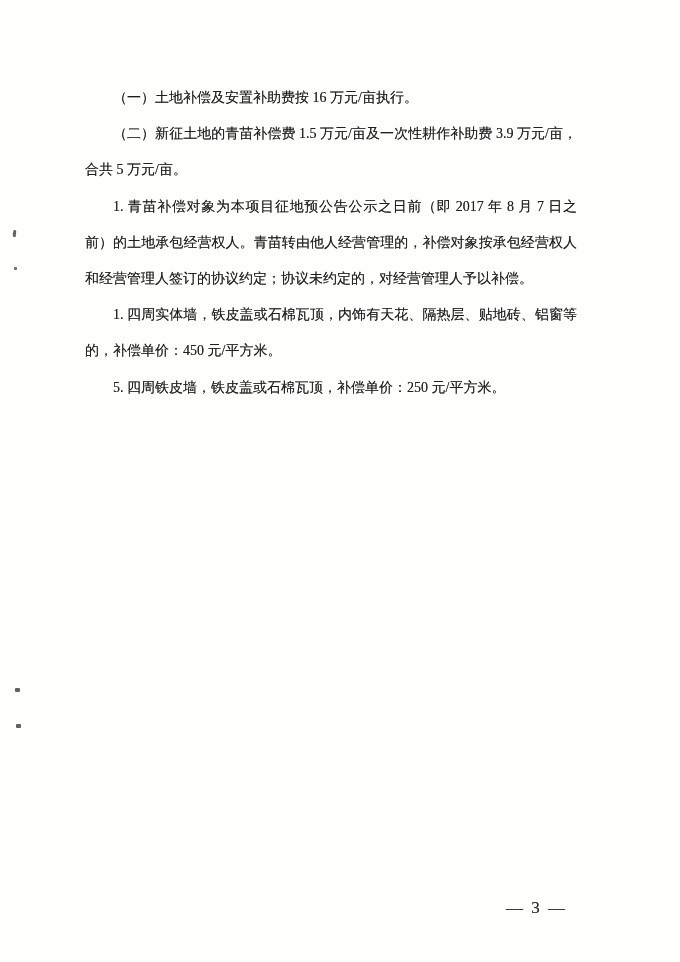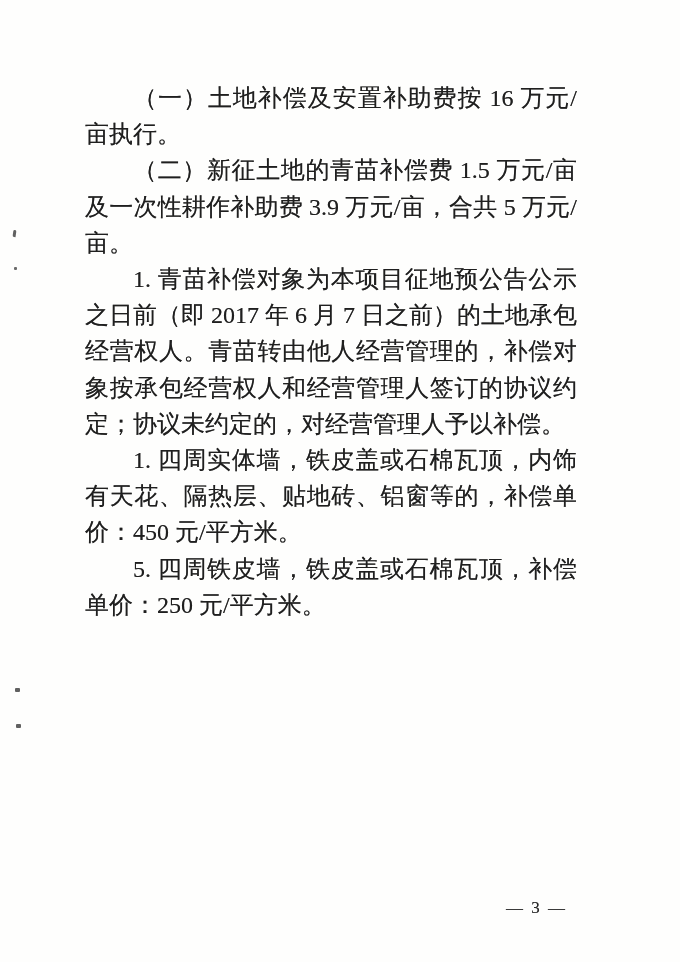--- a/index.html
+++ b/index.html
@@ -18,21 +18,21 @@
     position: absolute;
     inset: 0;
     background: #fefefd;
   }
   .doc-body {
     position: absolute;
     left: 85px;
     top: 80px;
     width: 492px;
     color: #1f1f1f;
-    font-size: 24px;
+    font-size: 14px;
     line-height: 36.2px;
     text-align: justify;
     text-justify: inter-character;
   }
   .para {
     text-indent: 2em;
     margin: 0;
     
     text-shadow: 0 0 0.45px rgba(40,40,40,0.65);
   }
@@ -70,21 +70,21 @@
   }
 </style>
 </head>
 <body>
 
 <div class="page">
 
   <div class="doc-body">
     <p class="para">（一）土地补偿及安置补助费按 16 万元/亩执行。</p>
     <p class="para">（二）新征土地的青苗补偿费 1.5 万元/亩及一次性耕作补助费 3.9 万元/亩，合共 5 万元/亩。</p>
-    <p class="para">1. 青苗补偿对象为本项目征地预公告公示之日前（即 2017 年 6 月 7 日之前）的土地承包经营权人。青苗转由他人经营管理的，补偿对象按承包经营权人和经营管理人签订的协议约定；协议未约定的，对经营管理人予以补偿。</p>
+    <p class="para">1. 青苗补偿对象为本项目征地预公告公示之日前（即 2017 年 8 月 7 日之前）的土地承包经营权人。青苗转由他人经营管理的，补偿对象按承包经营权人和经营管理人签订的协议约定；协议未约定的，对经营管理人予以补偿。</p>
     <p class="para">1. 四周实体墙，铁皮盖或石棉瓦顶，内饰有天花、隔热层、贴地砖、铝窗等的，补偿单价：450 元/平方米。</p>
     <p class="para">5. 四周铁皮墙，铁皮盖或石棉瓦顶，补偿单价：250 元/平方米。</p>
   </div>
 
   <div class="page-number">— 3 —</div>
 
   <div class="speck speck-comma" style="left:13px; top:230px;"></div>
   <div class="speck speck-dot" style="left:14px; top:267px;"></div>
   <div class="speck speck-square" style="left:15px; top:688px;"></div>
   <div class="speck speck-square" style="left:16px; top:724px;"></div>

